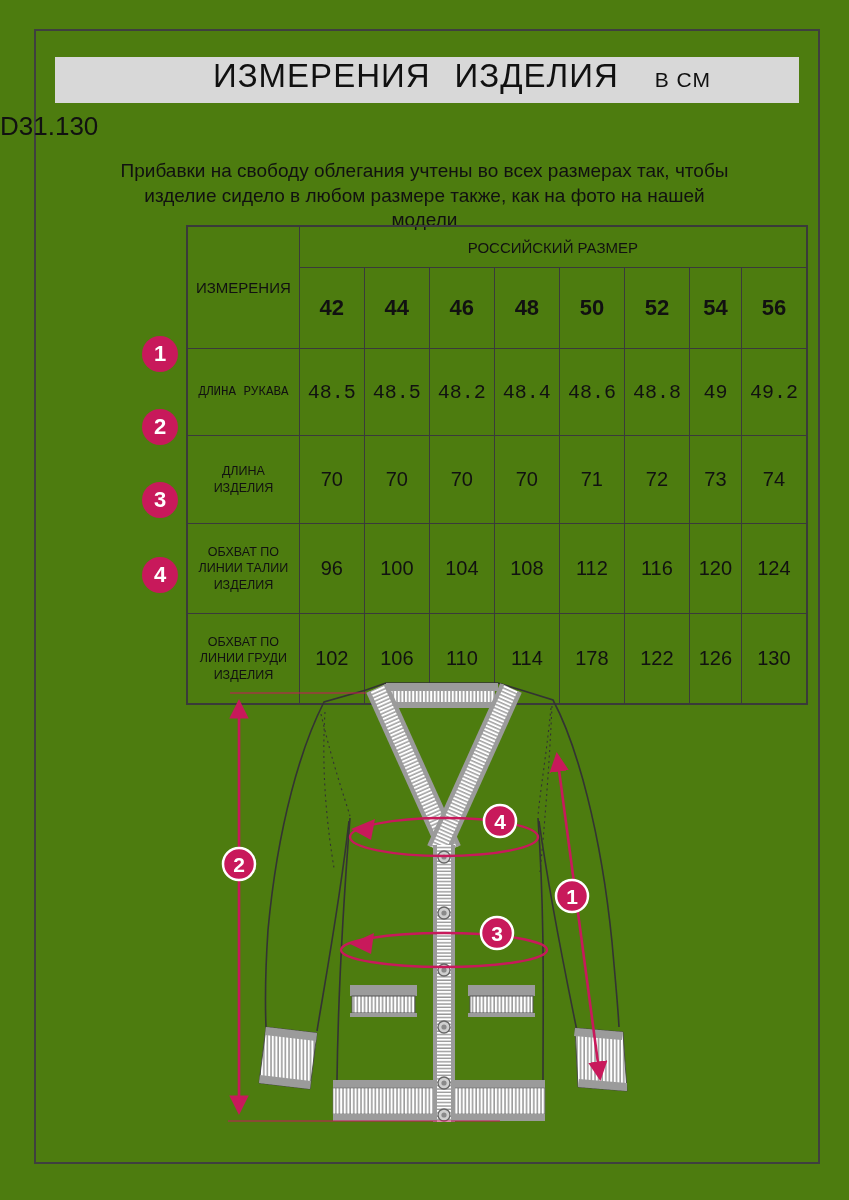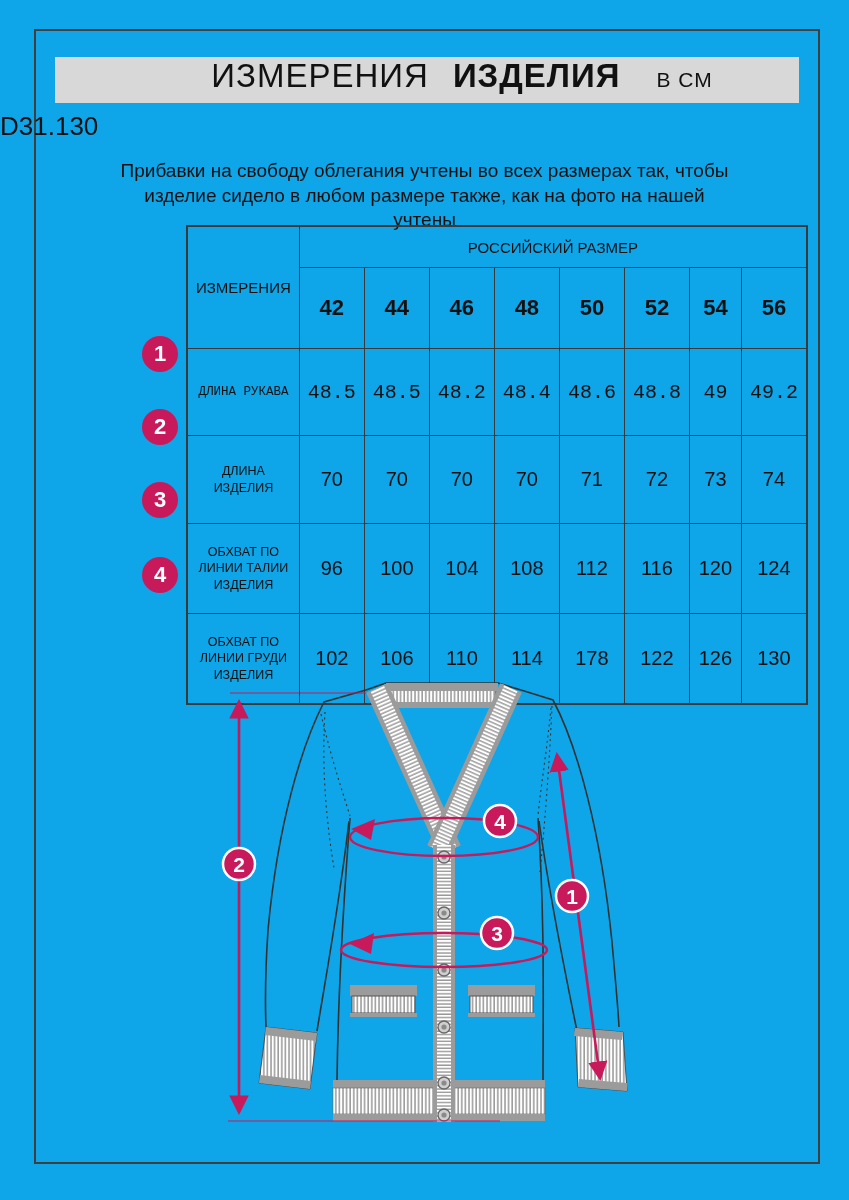--- a/index.html
+++ b/index.html
@@ -3,27 +3,27 @@
 <meta charset="utf-8">
 <style>
   :root{
     --accent:#C8195B;
     --trim:#9B9B9B;
     --headerbg:#D8D8D8;
     --line:#3a3a3a;
     --ink:#111;
   }
   html,body{margin:0;padding:0;background:#fff;}
-  .page{position:relative;width:849px;height:1200px;background:#0ea5e9;overflow:hidden;
+  .page{position:relative;width:849px;height:1200px;background:#4d7c0f;overflow:hidden;
         font-family:"Liberation Sans", sans-serif;color:var(--ink);}
   .frame{position:absolute;left:34px;top:29px;width:782px;height:1131px;border:2px solid #3f3f3f;}
   .header-band{position:absolute;left:55px;top:57px;width:744px;height:46px;background:var(--headerbg);
         display:flex;align-items:baseline;justify-content:center;padding-left:70px;box-sizing:border-box;}
   .title-main{font-size:33px;font-weight:400;letter-spacing:1px;}
-  .title-bold{font-size:33px;font-weight:700;letter-spacing:1px;margin-left:24px;}
+  .title-bold{font-size:33px;font-weight:400;letter-spacing:1px;margin-left:24px;}
   .title-suffix{font-size:21px;font-weight:400;letter-spacing:1px;margin-left:36px;}
   .product-code{position:absolute;left:0;top:111px;width:755px;text-align:left;font-size:26px;}
   .description{position:absolute;left:0;top:159px;width:849px;text-align:center;font-size:19px;line-height:24.5px;}
   .table-zone{position:absolute;left:186px;top:225px;}
   table.size-table{border-collapse:collapse;table-layout:fixed;}
   table.size-table th,table.size-table td{border:1.5px solid var(--line);text-align:center;vertical-align:middle;padding:8px;}
   table.size-table{border:2px solid var(--line);}
   .corner-cell{font-size:15px;font-weight:400;}
   .span-cell{font-size:15px;font-weight:400;height:24px;}
   .size-cell{font-size:22px;font-weight:700;height:64px;}
@@ -55,21 +55,21 @@
     <span class="title-main">ИЗМЕРЕНИЯ</span>
     <span class="title-bold">ИЗДЕЛИЯ</span>
     <span class="title-suffix">В СМ</span>
   </div>
 
   <div class="product-code">D31.130</div>
 
   <div class="description">
     <div>Прибавки на свободу облегания учтены во всех размерах так, чтобы</div>
     <div>изделие сидело в любом размере также, как на фото на нашей</div>
-    <div>учтены</div>
+    <div>модели</div>
   </div>
 
   <div class="table-zone">
     <table class="size-table">
       <colgroup>
           <col style="width:106px">
           <col span="8" style="width:52px">
         </colgroup>
       <thead>
         <tr>

